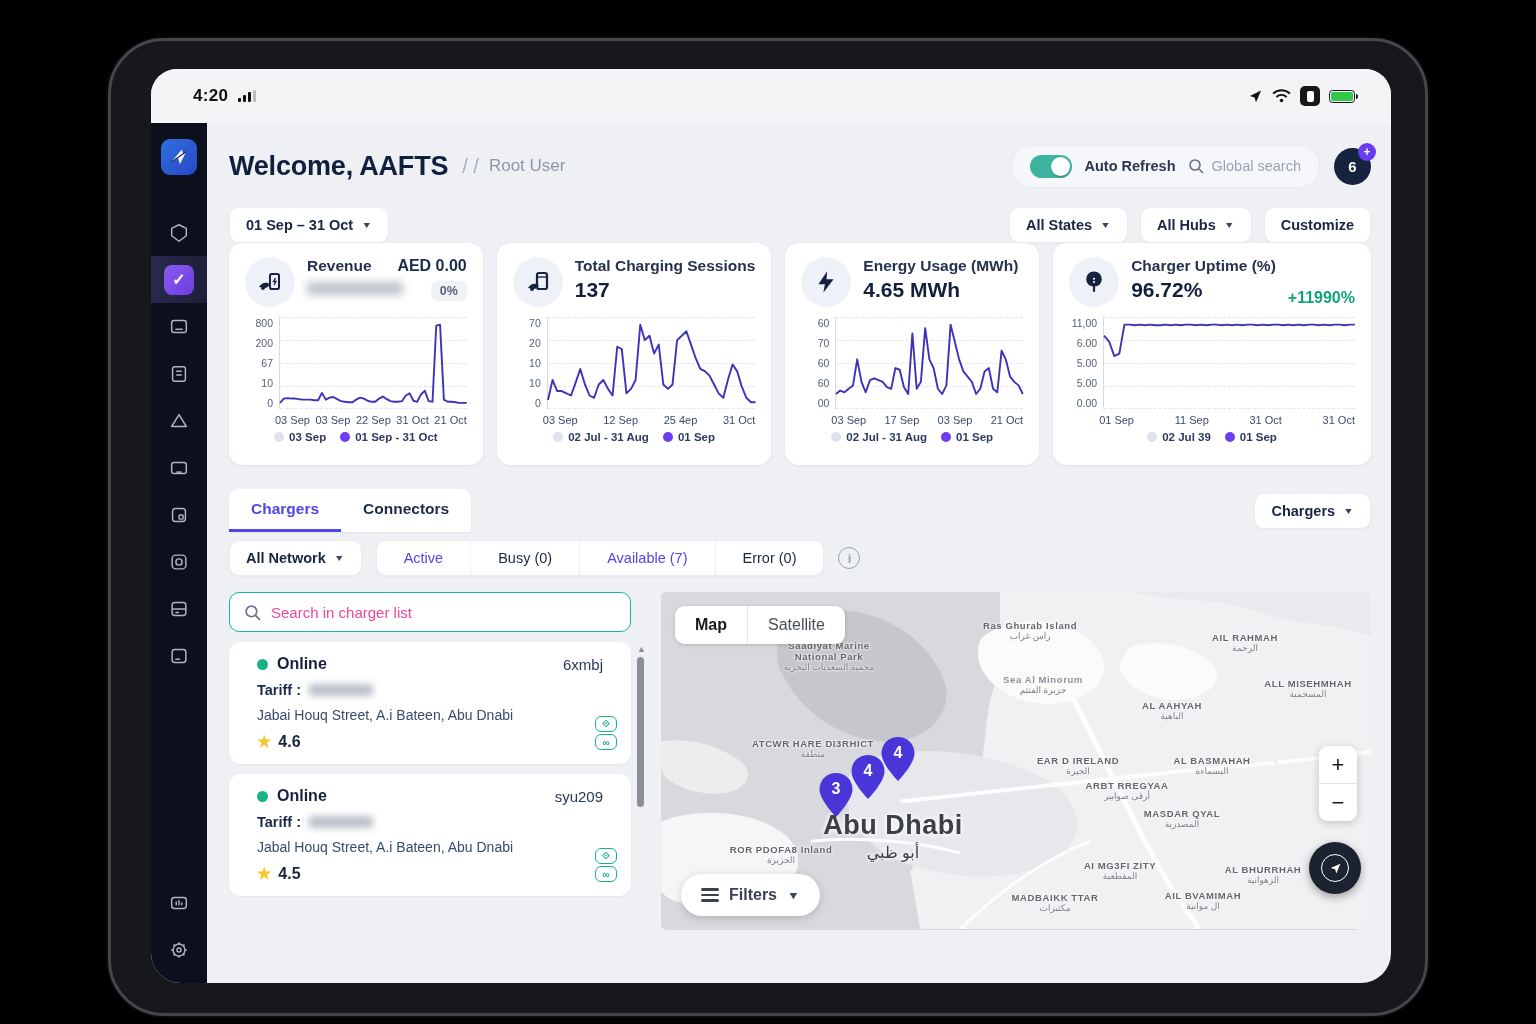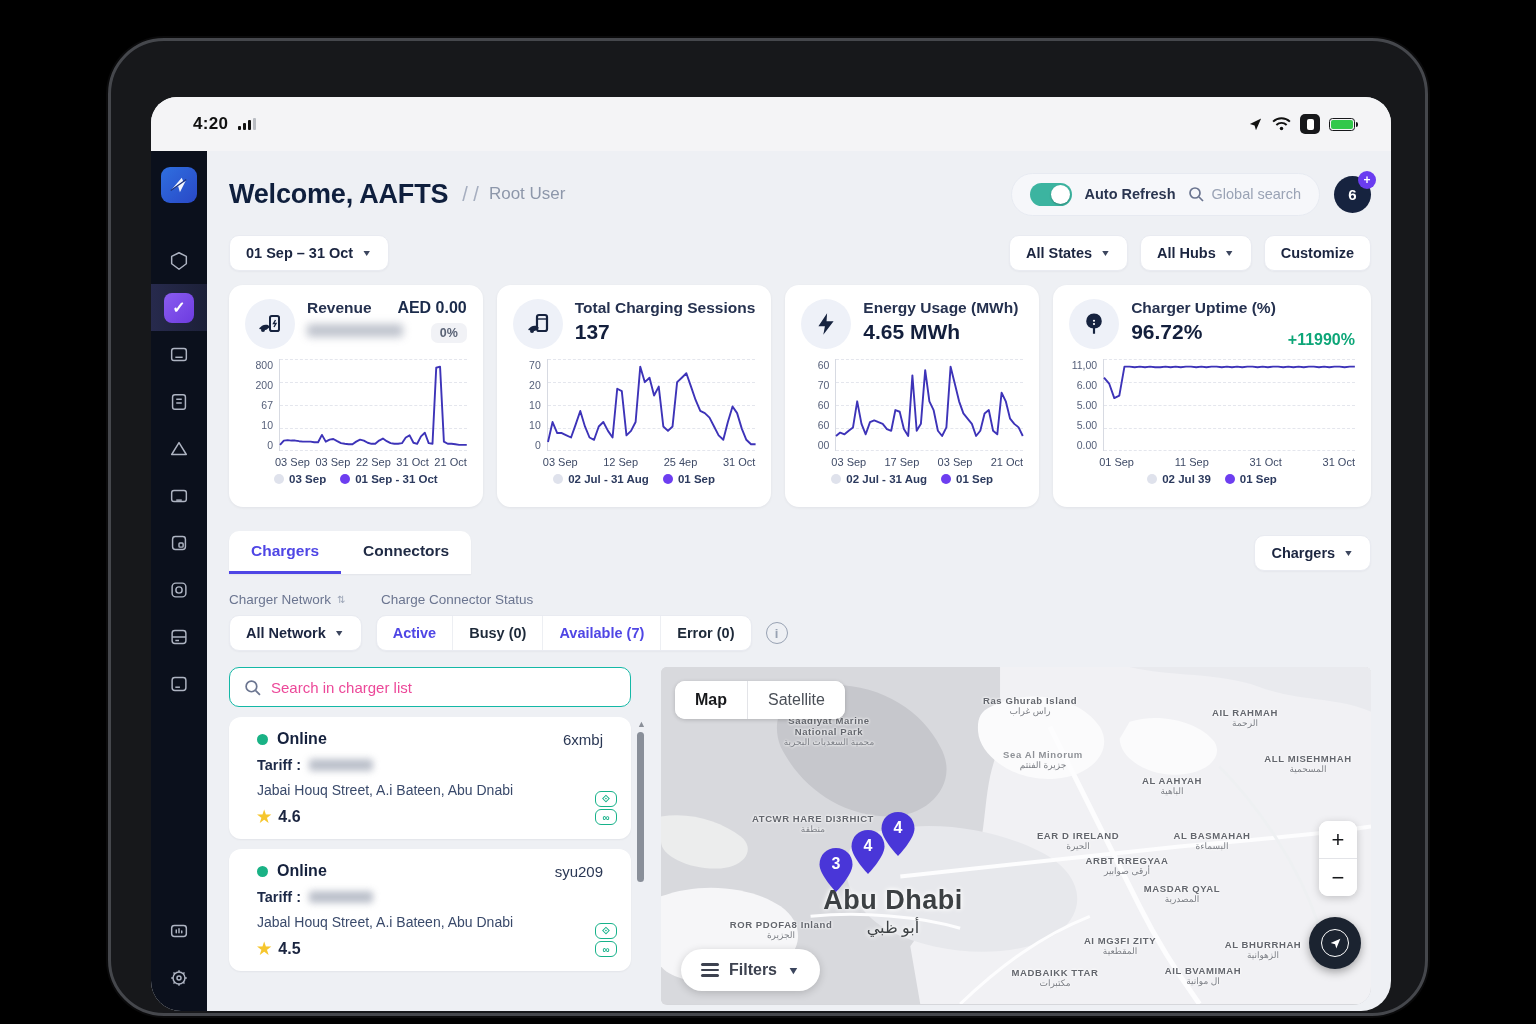--- a/index.html
+++ b/index.html
@@ -4,21 +4,21 @@
 <style>
   * { margin:0; padding:0; box-sizing:border-box; }
   html,body { width:1536px; height:1024px; background:#000; overflow:hidden;
     font-family:"Liberation Sans", sans-serif; }
   .stage { position:relative; width:1536px; height:1024px; }
 
   
   .device { position:absolute; left:108px; top:38px; width:1320px; height:978px;
     background:#17181b; border-radius:56px; border:3px solid #45474c;
     box-shadow:0 0 0 2px #0a0a0b, 0 18px 50px rgba(0,0,0,.6); }
-  .screen { position:absolute; left:40px; top:56px; width:1240px; height:914px;
+  .screen { position:absolute; left:40px; top:28px; width:1240px; height:914px;
     border-radius:26px 26px 30px 30px; overflow:hidden; background:#eef0f4; }
 
   
   .statusbar { height:54px; background:#f4f4f6; display:flex; align-items:center;
     justify-content:space-between; padding:0 36px 0 42px; }
   .sb-time { font-size:17px; font-weight:700; color:#111; letter-spacing:.3px; }
   .sb-left { display:flex; align-items:center; gap:10px; }
   .cell-bars { display:flex; align-items:flex-end; gap:2px; height:12px; }
   .cell-bars i { width:3px; background:#111; border-radius:1px; display:block; }
   .cell-bars i:nth-child(1){height:4px} .cell-bars i:nth-child(2){height:7px}
@@ -72,21 +72,21 @@
 
   
   .toolbar { margin-top:18px; display:flex; align-items:center; }
   .btn { background:#fff; border:1px solid #e9ebf1; border-radius:10px; padding:9px 16px;
     font-size:14.5px; color:#1b2540; font-weight:600; display:inline-flex; align-items:center;
     gap:8px; box-shadow:0 1px 2px rgba(16,24,40,.04); }
   .chev { font-size:11px; color:#3c465e; transform:scaleY(.8); }
   .toolbar-right { margin-left:auto; display:flex; gap:12px; }
 
   
-  .cards { margin-top:14px; display:grid; grid-template-columns:repeat(4,1fr); gap:14px; }
+  .cards { display:grid; grid-template-columns:repeat(4,1fr); gap:14px; }
   .card { background:#fff; border-radius:14px; padding:14px 16px 10px;
     box-shadow:0 1px 3px rgba(16,24,40,.06); height:222px; }
   .card-top { display:flex; align-items:flex-start; gap:12px; }
   .kpi-ic { width:50px; height:50px; border-radius:50%; background:#eef1f8; flex:0 0 50px;
     display:flex; align-items:center; justify-content:center; }
   .card-meta { flex:1; min-width:0; }
   .kpi-title { font-size:15.5px; color:#25314f; font-weight:600; white-space:nowrap; }
   .kpi-value { font-size:21px; color:#131f3c; font-weight:800; margin-top:3px; }
   .kpi-right { text-align:right; }
   .kpi-right .v { font-size:16px; font-weight:700; color:#1b2b4b; }
@@ -115,22 +115,22 @@
     box-shadow:0 1px 2px rgba(16,24,40,.05); }
   .tab { padding:11px 22px; font-size:15.5px; font-weight:700; color:#1f2a44; }
   .tab.active { color:#4f46e5; border-bottom:3px solid #4f46e5; border-radius:10px 10px 0 0; }
 
   
   .fltlabels { margin-top:18px; display:flex; gap:0; font-size:13.5px; color:#6b7590; }
   .fltlabels .l1 { width:152px; display:flex; align-items:center; gap:6px; }
   .fltrow { margin-top:8px; display:flex; align-items:center; gap:14px; }
   .seg { display:flex; background:#fff; border:1px solid #e9ebf1; border-radius:10px;
     overflow:hidden; box-shadow:0 1px 2px rgba(16,24,40,.04); }
-  .seg button { border:none; background:transparent; padding:9px 16px; font-size:14.5px;
-    font-weight:700; color:#1d2939; border-right:1px solid #edeff3;
+  .seg button { border:none; background:transparent; padding:9px 27px; font-size:14.5px;
+    font-weight:400; color:#1d2939; border-right:1px solid #edeff3;
     font-family:"Liberation Sans",sans-serif; }
   .seg button:last-child { border-right:none; }
   .seg button.on { color:#4f46e5; }
   .info-ic { width:22px; height:22px; border-radius:50%; border:1.5px solid #98a2b3;
     color:#98a2b3; font-size:13px; display:flex; align-items:center; justify-content:center;
     font-weight:600; }
 
   
   .split { margin-top:16px; display:flex; gap:16px; height:338px; }
   .listcol { width:416px; flex:0 0 416px; position:relative; padding-right:14px; }
@@ -584,27 +584,20 @@
           <div class="tab">Connectors</div>
         </div>
         <div style="margin-left:auto">
           <button class="btn">
                   <span>Chargers</span>
                   <span class="chev">▼</span>
                 </button>
         </div>
       </div>
 
-      <div class="fltlabels">
-        <span class="l1">
-                <span>Charger Network</span>
-                <span style="font-size:10px;color:#9aa3b5">⇅</span>
-              </span>
-        <span>Charge Connector Status</span>
-      </div>
 
       <div class="fltrow">
         <button class="btn">
                 <span>All Network</span>
                 <span class="chev">▼</span>
               </button>
         <div class="seg">
           <button class="on">Active</button>
           <button>Busy (0)</button>
           <button class="on">Available (7)</button>

